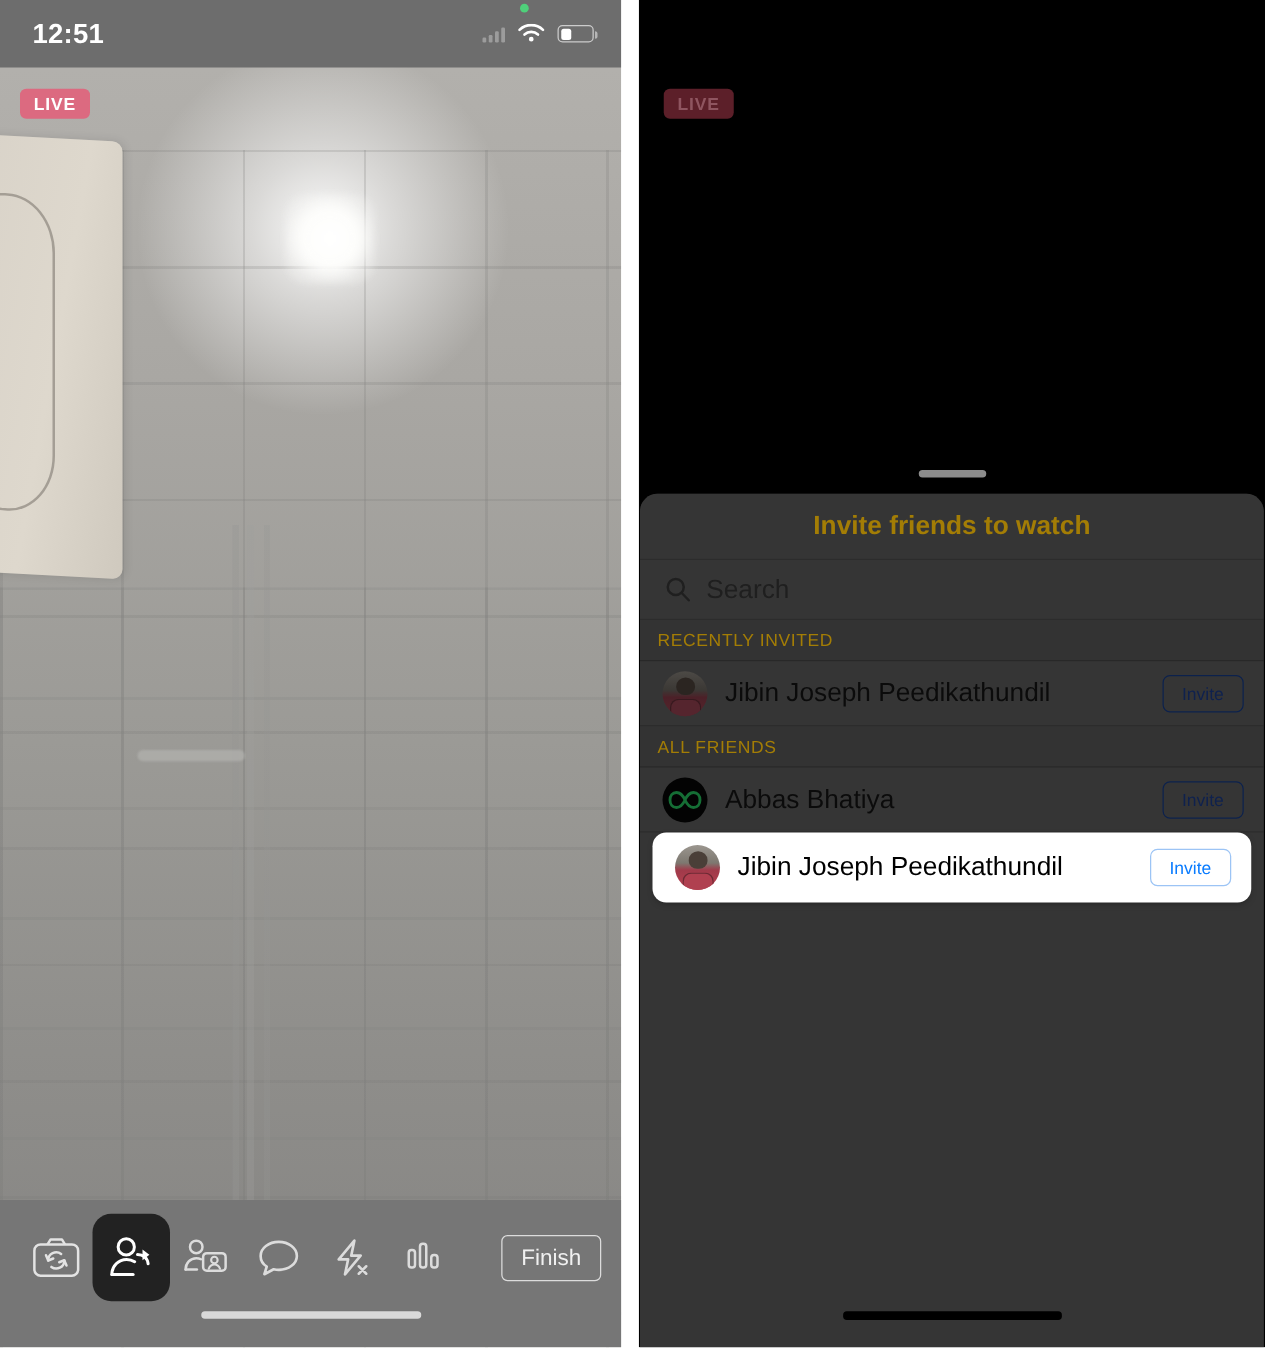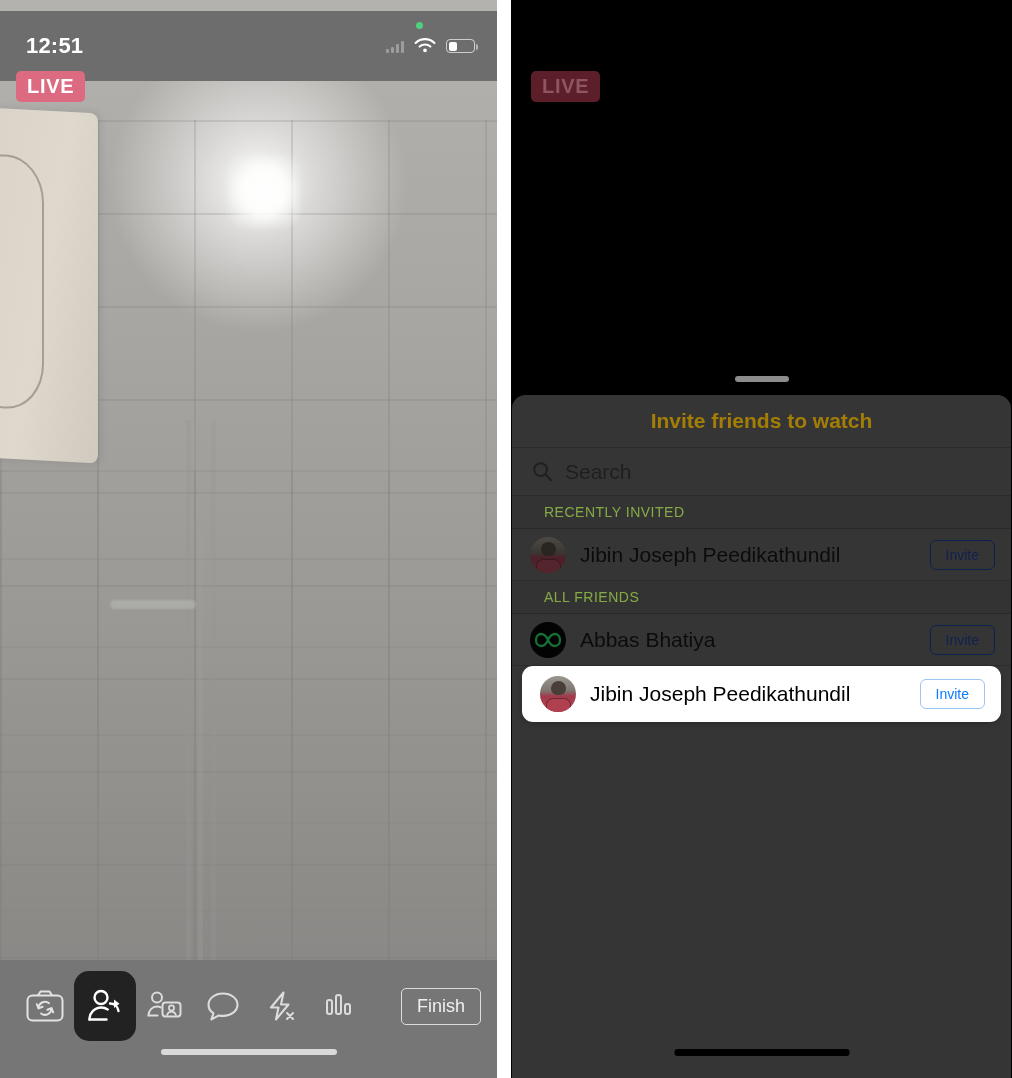--- a/index.html
+++ b/index.html
@@ -56,24 +56,23 @@
     position:absolute; left:186px; top:420px; width:38px; bottom:60px;
     background:linear-gradient(90deg,rgba(150,150,148,.35) 0 5px, rgba(0,0,0,0) 5px 12px, rgba(160,160,158,.30) 12px 17px, rgba(0,0,0,0) 17px 25px, rgba(150,150,148,.28) 25px 30px, rgba(0,0,0,0) 30px 38px);
     filter:blur(.6px);
   }
   .handle{
     position:absolute; left:110px; top:600px; width:86px; height:9px;
     background:rgba(185,185,182,.55); border-radius:5px; filter:blur(.8px);
   }
 
   .statusbar{
-    position:absolute; left:0; right:0; top:0; height:70px;
+    position:absolute; left:0; right:0; top:0; height:54px;
     display:flex; align-items:center; justify-content:space-between;
     padding:0 22px 0 26px;
-    margin-top:11px;
   }
   #phone-left .statusbar{ background:#6d6d6d; }
   .sb-time{ font-size:22px; font-weight:600; letter-spacing:.2px; }
   #phone-left .sb-time{ color:#ffffff; }
   .sb-right{ display:flex; align-items:center; gap:9px; position:relative; }
   .sb-cell{ display:flex; align-items:flex-end; gap:2px; height:13px; }
   .sb-cell i{ display:block; width:3px; border-radius:1px; }
   .sb-cell i:nth-child(1){ height:4px; }
   .sb-cell i:nth-child(2){ height:6px; }
   .sb-cell i:nth-child(3){ height:9px; }
@@ -82,21 +81,21 @@
   .sb-batt{ width:29px; height:14px; border-radius:4px; position:relative; }
   .sb-batt:after{ content:""; position:absolute; right:-4px; top:4px; width:2px; height:6px; border-radius:0 2px 2px 0; }
   #phone-left .sb-batt{ border:1.6px solid rgba(255,255,255,.65); }
   #phone-left .sb-batt:after{ background:rgba(255,255,255,.5); }
   #phone-left .sb-batt b{ position:absolute; left:1.5px; top:1.5px; bottom:1.5px; width:8px; background:#fff; border-radius:2px; display:block; }
   .greendot{ position:absolute; top:-16px; right:52px; width:7px; height:7px; border-radius:50%; background:#4fd07a; }
 
   .live-badge{
     position:absolute; left:16px; top:71px;
     padding:4px 11px; border-radius:5px;
-    font-size:20px; font-weight:700; letter-spacing:.7px;
+    font-size:14px; font-weight:700; letter-spacing:.7px;
   }
   #phone-left .live-badge{ background:#dc6a80; color:#fff; }
 
   .bottombar{
     position:absolute; left:0; right:0; bottom:0; height:118px;
     background:#767676;
   }
   .toolbar{
     position:absolute; left:0; right:0; top:0; height:92px;
     display:flex; align-items:center; padding:12px 16px;
@@ -179,22 +178,22 @@
     height:53px; display:flex; align-items:center; justify-content:center;
     font-size:21px; font-weight:700; color:#eab308;
     border-bottom:1px solid rgba(0,0,0,.16);
   }
   .search-row{
     height:48px; display:flex; align-items:center; gap:12px; padding:0 20px;
     border-bottom:1px solid rgba(0,0,0,.16);
   }
   .search-ph{ font-size:21px; color:#2d2d2d; }
   .sec-head{
-    height:33px; display:flex; align-items:center; padding:0 32px;
-    font-size:14px; letter-spacing:.5px; color:#bef264;
+    height:33px; display:flex; align-items:center; padding:0 14px;
+    font-size:14px; letter-spacing:.5px; color:#eab308;
     border-bottom:1px solid rgba(0,0,0,.2);
     background:rgba(0,0,0,.04);
   }
   .row{
     height:52px; display:flex; align-items:center; padding:0 16px 0 18px; gap:14px;
     border-bottom:1px solid rgba(0,0,0,.18);
   }
   .avatar{
     width:36px; height:36px; border-radius:50%; flex:0 0 auto; overflow:hidden; position:relative;
   }

